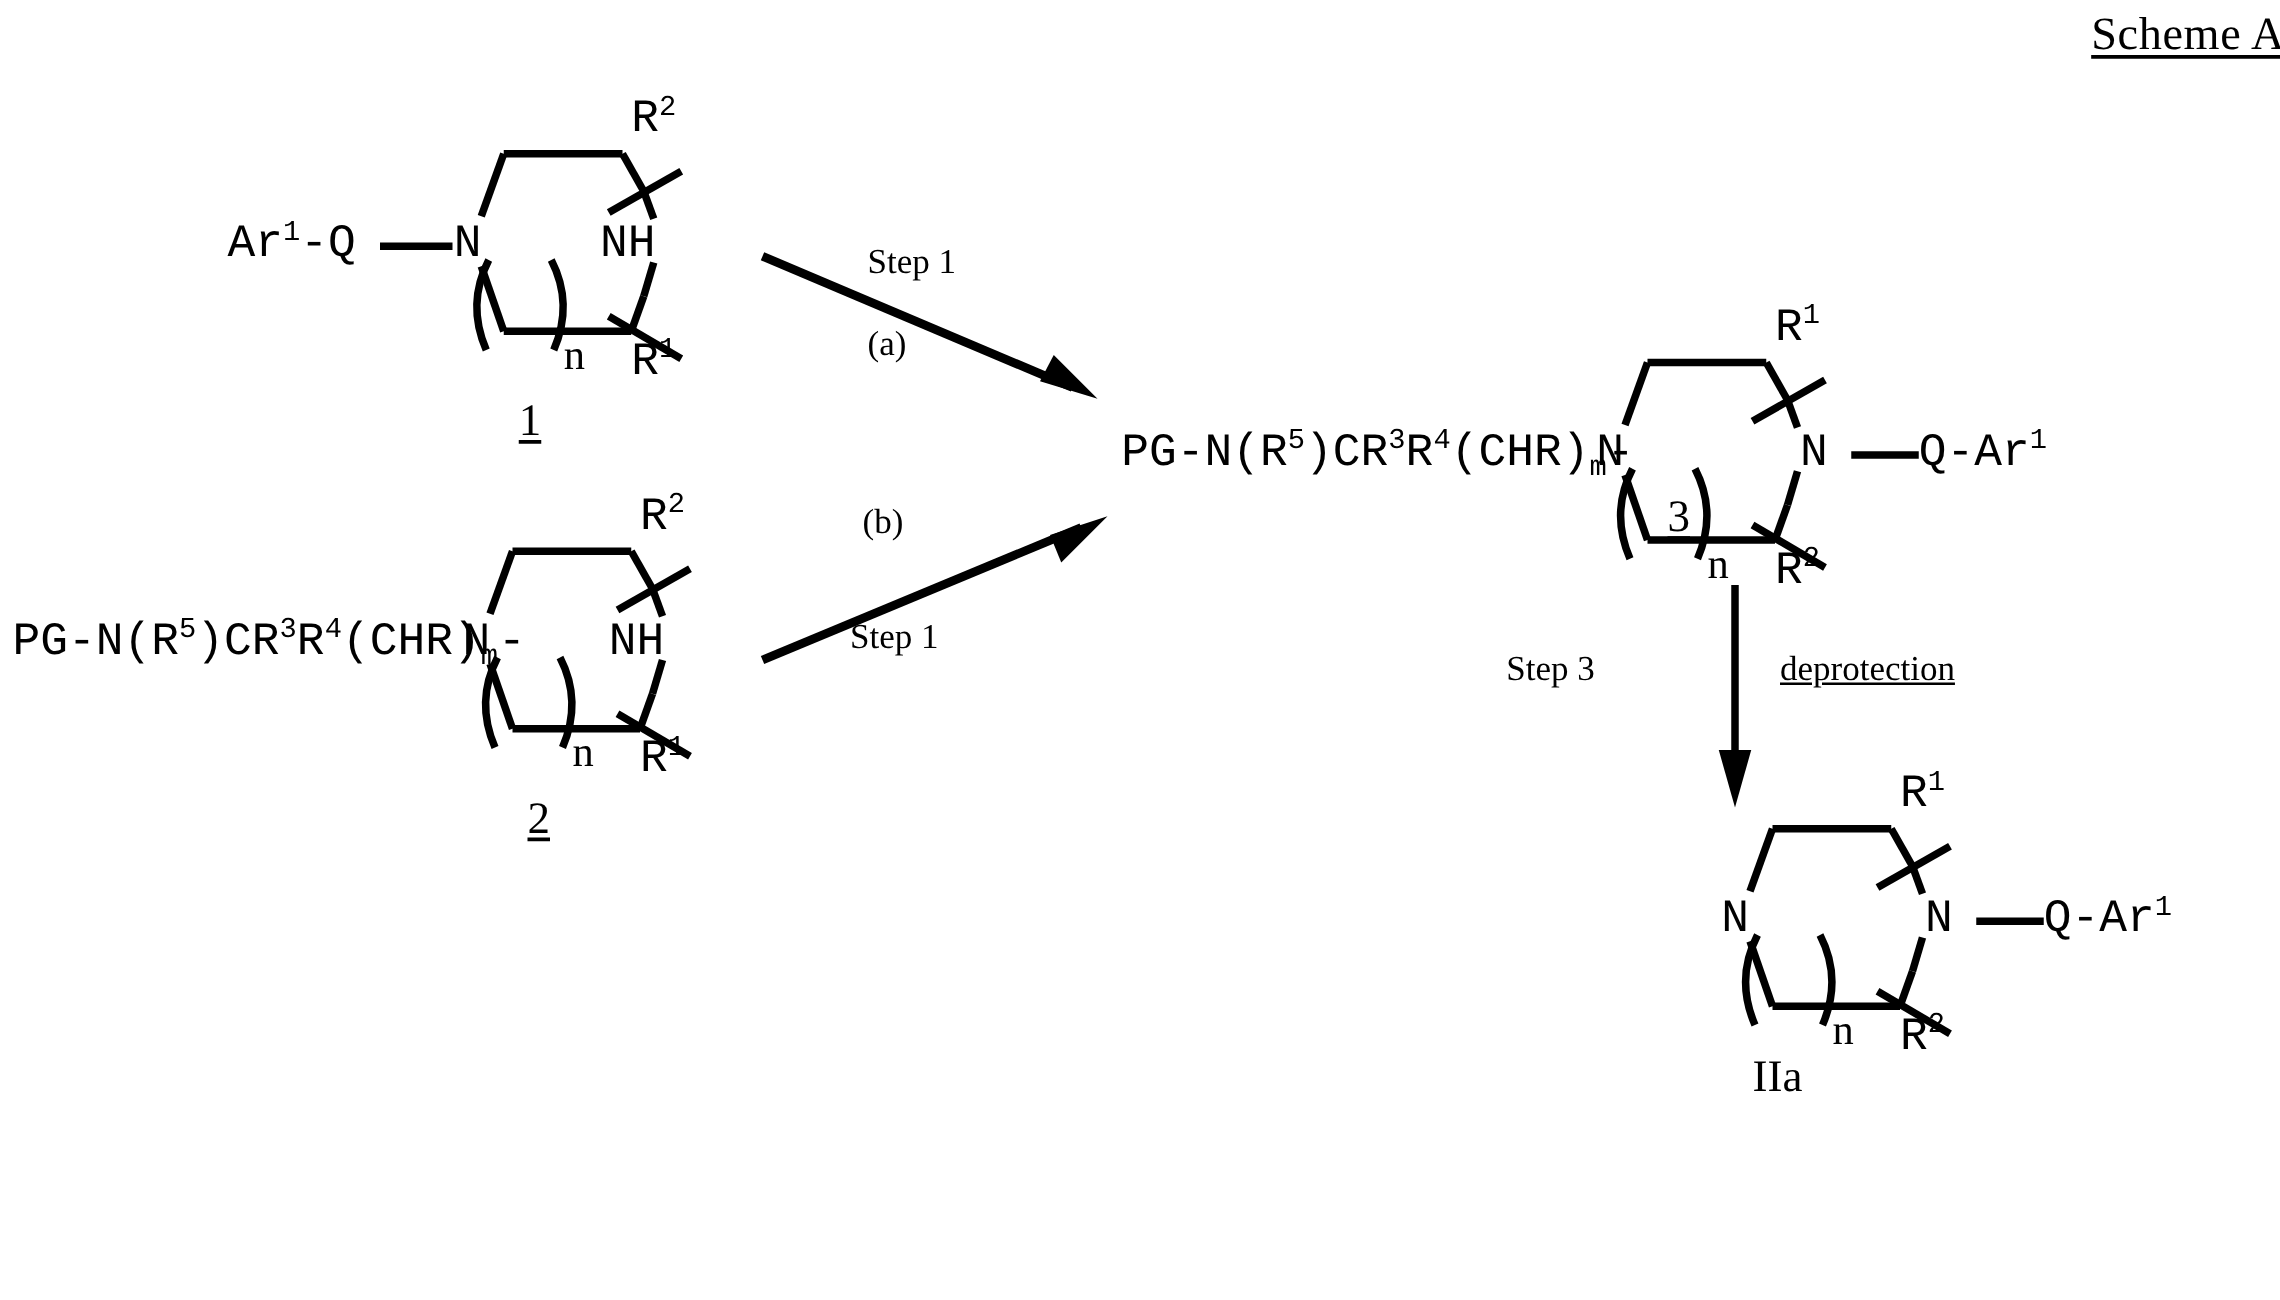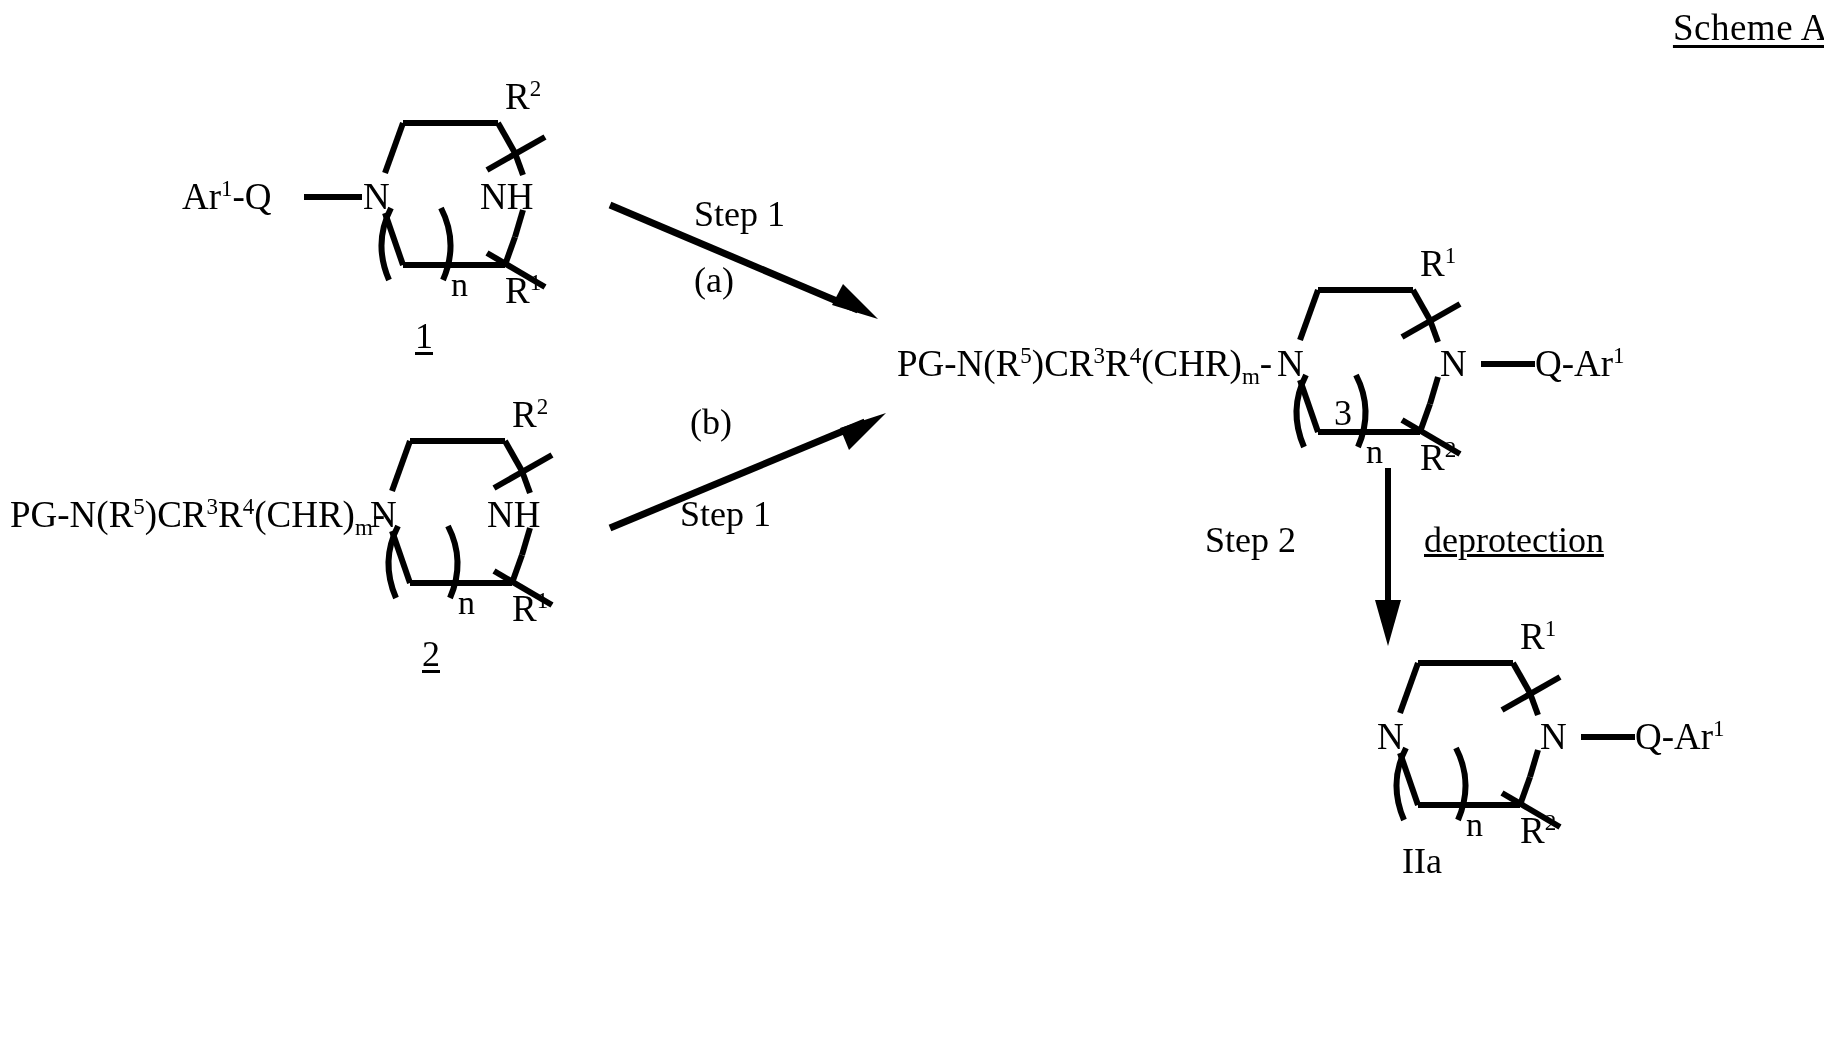--- a/index.html
+++ b/index.html
@@ -30,39 +30,39 @@
     font-family: "Liberation Serif", serif;
     font-size: 37px;
     letter-spacing: 0.5px;
   }
   .scheme-title span {
     text-decoration: underline;
     text-underline-offset: 5px;
   }
   .lbl {
     position: absolute;
-    font-family: Liberation Serif, serif;
+    font-family: Liberation Mono, monospace;
     font-size: 37px;
     white-space: nowrap;
     line-height: 1;
   }
   .lbl sup {
     font-size: 23px;
     vertical-align: super;
     line-height: 0;
   }
   .lbl sub {
     font-size: 23px;
     vertical-align: sub;
     line-height: 0;
   }
   .serif {
     position: absolute;
     font-family: "Liberation Serif", serif;
-    font-size: 36px;
+    font-size: 28px;
     white-space: nowrap;
     line-height: 1;
   }
   .cmpd {
     position: absolute;
     font-family: "Liberation Serif", serif;
     font-size: 36px;
     line-height: 1;
   }
   .cmpd u {
@@ -241,21 +241,21 @@
 
   <div class="cmpd" style="left:1334px; top:395px;">
     <u>3</u>
   </div>
 
   <svg style="left:1370px; top:460px;" width="60" height="200">
     <line x1="18" y1="8" x2="18" y2="152" stroke-width="6"></line>
     <polygon points="18,186 5,140 31,140" fill="#000000"></polygon>
   </svg>
 
-  <div class="serif" style="left:1205px; top:522px;">Step 2</div>
+  <div class="serif" style="left:1205px; top:522px;">Step 3</div>
 
   <div class="serif" style="left:1424px; top:522px;text-decoration:underline;">deprotection</div>
 
 
   <div class="lbl" style="left:1377px; top:718px;">N</div>
 
   <div class="lbl" style="left:1540px; top:718px;">N</div>
 
   <svg style="left:1370px; top:635px;" width="280" height="230">
     <line x1="30" y1="78" x2="48" y2="28" stroke-width="6"></line>

